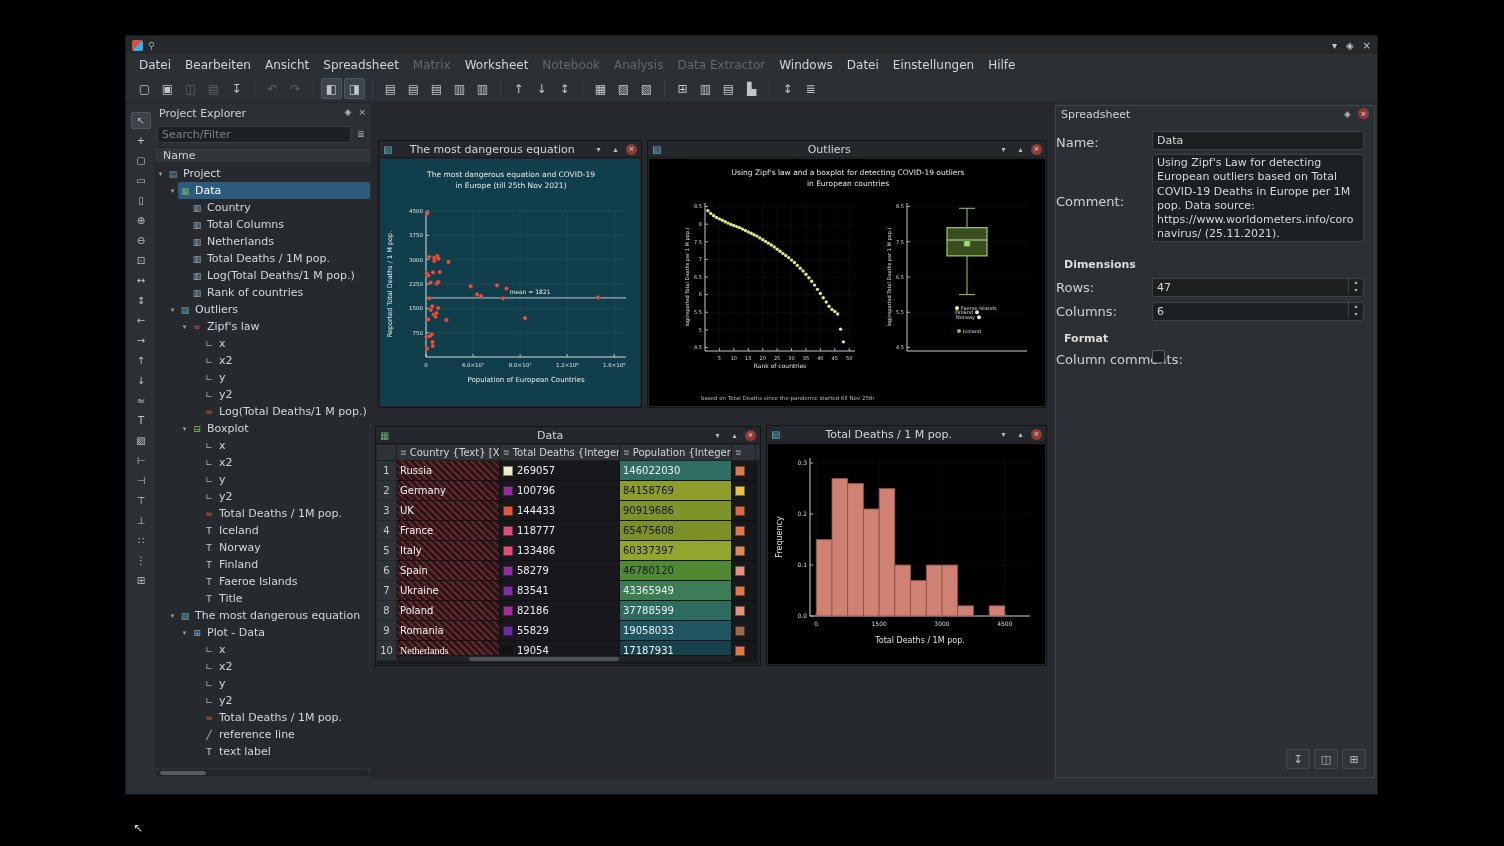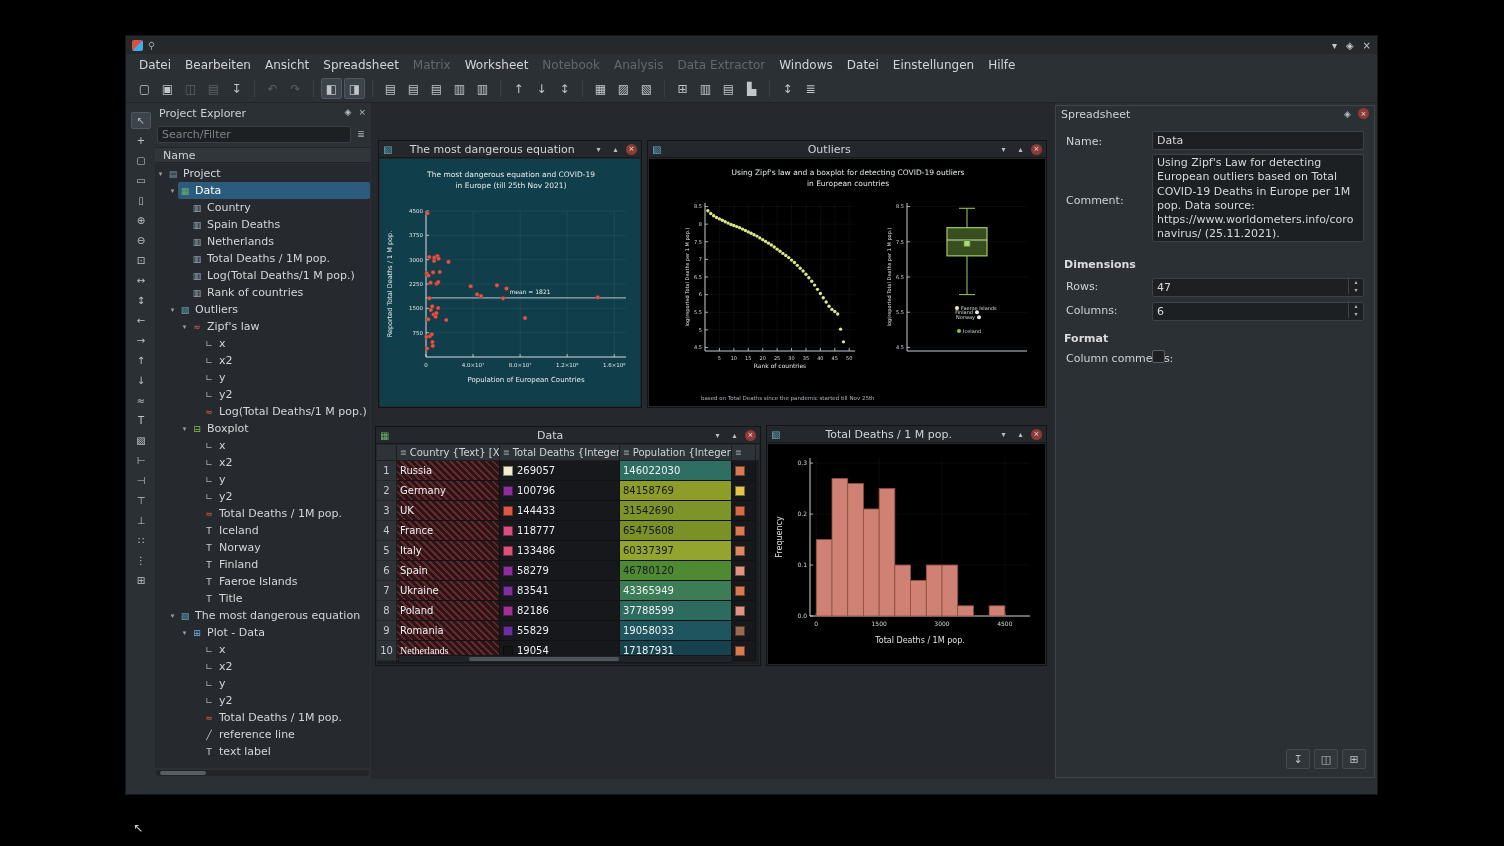--- a/index.html
+++ b/index.html
@@ -76,21 +76,21 @@
 .dt-row{display:flex;height:20px;font-size:10px}
 .dt-num{width:20px;background:#2e3338;border-right:1px solid #1c1f22;border-bottom:1px solid #25282c;display:flex;align-items:center;justify-content:center;color:#c9ccce;flex:none}
 .dt-cell{display:flex;align-items:center;padding:0 3px;border-right:1px solid #101214;border-bottom:1px solid #101214;overflow:hidden;white-space:nowrap;color:#eef1f2;flex:none}
 .dt-country{background:repeating-linear-gradient(45deg,#63292d 0,#63292d 2px,#2a1416 2px,#2a1416 5px)}
 .dt-deaths{background:#16181b}
 .swatch{width:10px;height:10px;border:1px solid rgba(0,0,0,.45);margin-right:4px;flex:none}
 .dt-scroll{position:absolute;left:21px;right:26px;bottom:1px;height:8px;background:#202428;border:1px solid #14171a}
 .dt-thumb{position:absolute;left:70px;width:150px;top:1px;bottom:1px;background:#4c545a;border-radius:3px}
 
 .props-dock{left:929px;top:69px;right:2px;bottom:16px;border:1px solid #3e4449}
-.plabel{position:absolute;left:10px;font-size:11px;color:#cfd2d4}
+.plabel{position:absolute;left:0;font-size:13px;color:#cfd2d4}
 .psection{position:absolute;left:8px;font-size:11px;font-weight:bold;color:#dadcde}
 .pinput{position:absolute;left:96px;right:10px;background:#1d2023;border:1px solid #3c4247;border-radius:2px;color:#d6d9db;font-size:11px;padding:1px 4px;font-family:inherit}
 textarea.parea{top:48px;height:88px;resize:none;line-height:1.3;white-space:pre-wrap}
 .spin{position:absolute;left:96px;right:10px;height:19px}
 .spin input{width:100%;height:100%;background:#1d2023;border:1px solid #3c4247;border-radius:2px;color:#d6d9db;font-size:11px;padding:1px 18px 1px 4px;font-family:inherit}
 .sar{position:absolute;right:1px;top:1px;bottom:1px;width:15px;display:flex;flex-direction:column;border-left:1px solid #3c4247}
 .sar i{flex:1;font-style:normal;font-size:6px;color:#aeb3b7;display:flex;align-items:center;justify-content:center}
 .chk{position:absolute;left:96px;top:244px;width:13px;height:13px;background:#1d2023;border:1px solid #5a6065;border-radius:2px}
 .pfooter{position:absolute;right:8px;bottom:8px;display:flex;gap:4px}
 .pfbtn{width:24px;height:20px;background:#31363b;border:1px solid #44494e;border-radius:2px;color:#bcc0c3;font-size:11px;display:flex;align-items:center;justify-content:center}
@@ -226,21 +226,21 @@
           <span class="thl">
             <span class="ticon" style="color: rgb(159, 179, 196);">▥</span>
             <span class="tlbl">Country</span>
           </span>
         </div>
         <div class="trow">
           <span class="tsp" style="width: 24px;"></span>
           <span class="texp"></span>
           <span class="thl">
             <span class="ticon" style="color: rgb(159, 179, 196);">▥</span>
-            <span class="tlbl">Spain Deaths</span>
+            <span class="tlbl">Total Columns</span>
           </span>
         </div>
         <div class="trow">
           <span class="tsp" style="width: 24px;"></span>
           <span class="texp"></span>
           <span class="thl">
             <span class="ticon" style="color: rgb(159, 179, 196);">▥</span>
             <span class="tlbl">Netherlands</span>
           </span>
         </div>
@@ -802,21 +802,21 @@
             </div>
             <div class="dt-row">
               <div class="dt-num">3</div>
               <div class="dt-cell dt-country" style="width: 103px;">
                 <span>UK</span>
               </div>
               <div class="dt-cell dt-deaths" style="width: 120px;">
                 <span class="swatch" style="background: rgb(221, 87, 67);"></span>
                 <span>144433</span>
               </div>
-              <div class="dt-cell" style="width: 112px; background: rgb(126, 147, 40); color: rgb(20, 24, 27);">31542690</div>
+              <div class="dt-cell" style="width: 112px; background: rgb(126, 147, 40); color: rgb(20, 24, 27);">90919686</div>
               <div class="dt-cell dt-deaths" style="width: 24px;">
                 <span class="swatch" style="background: rgb(217, 106, 68);"></span>
               </div>
             </div>
             <div class="dt-row">
               <div class="dt-num">4</div>
               <div class="dt-cell dt-country" style="width: 103px;">
                 <span>France</span>
               </div>
               <div class="dt-cell dt-deaths" style="width: 120px;">

